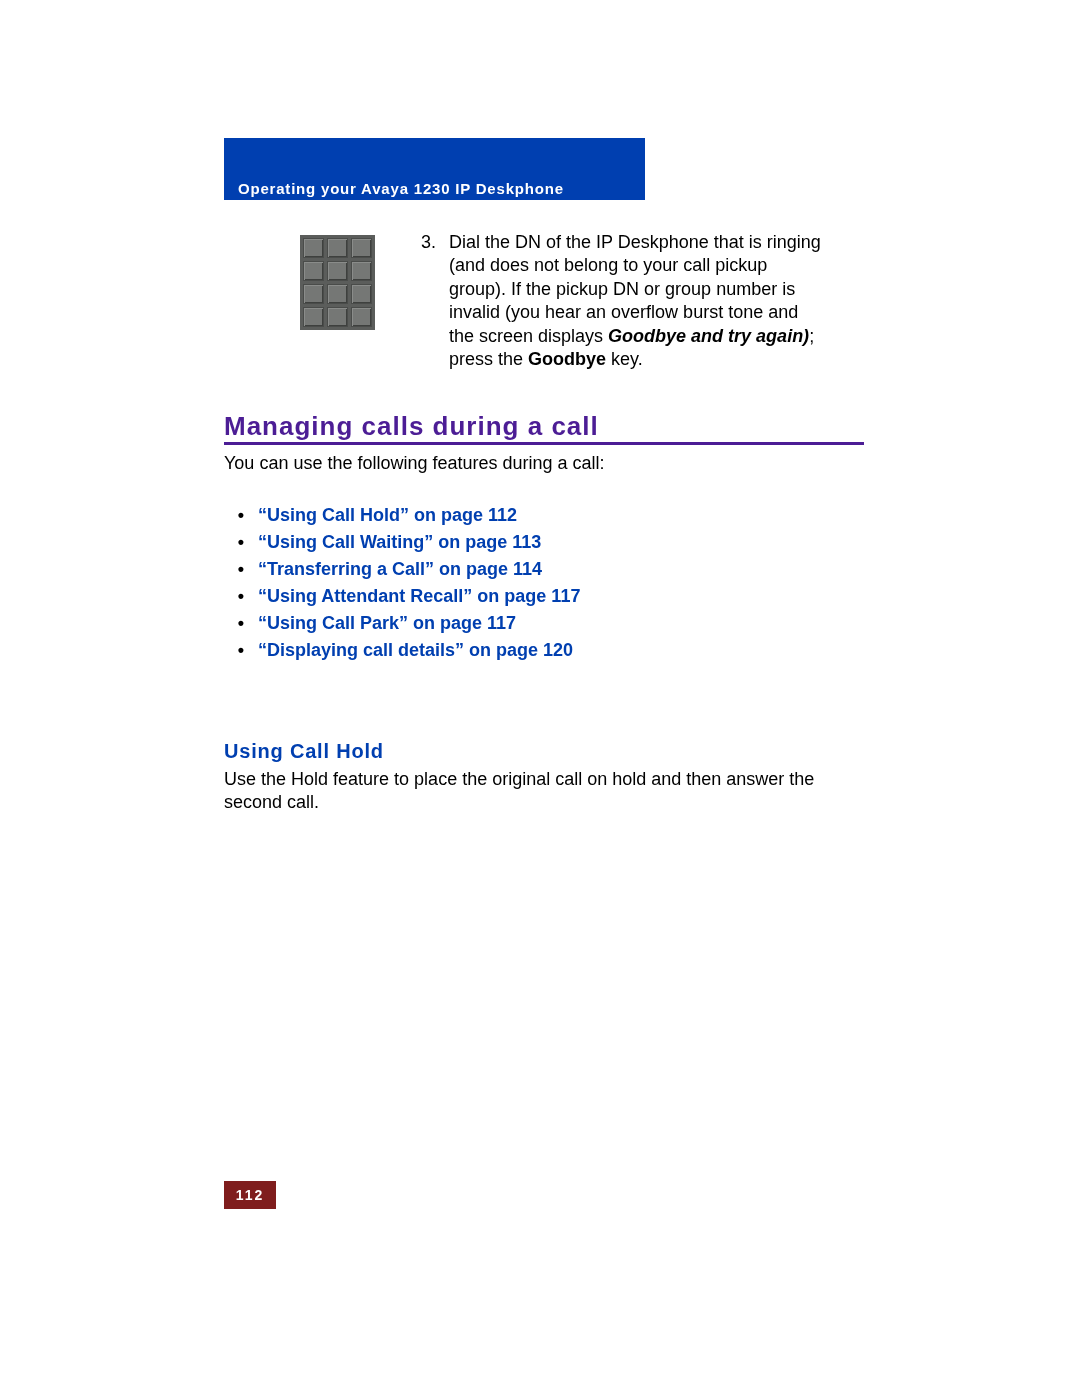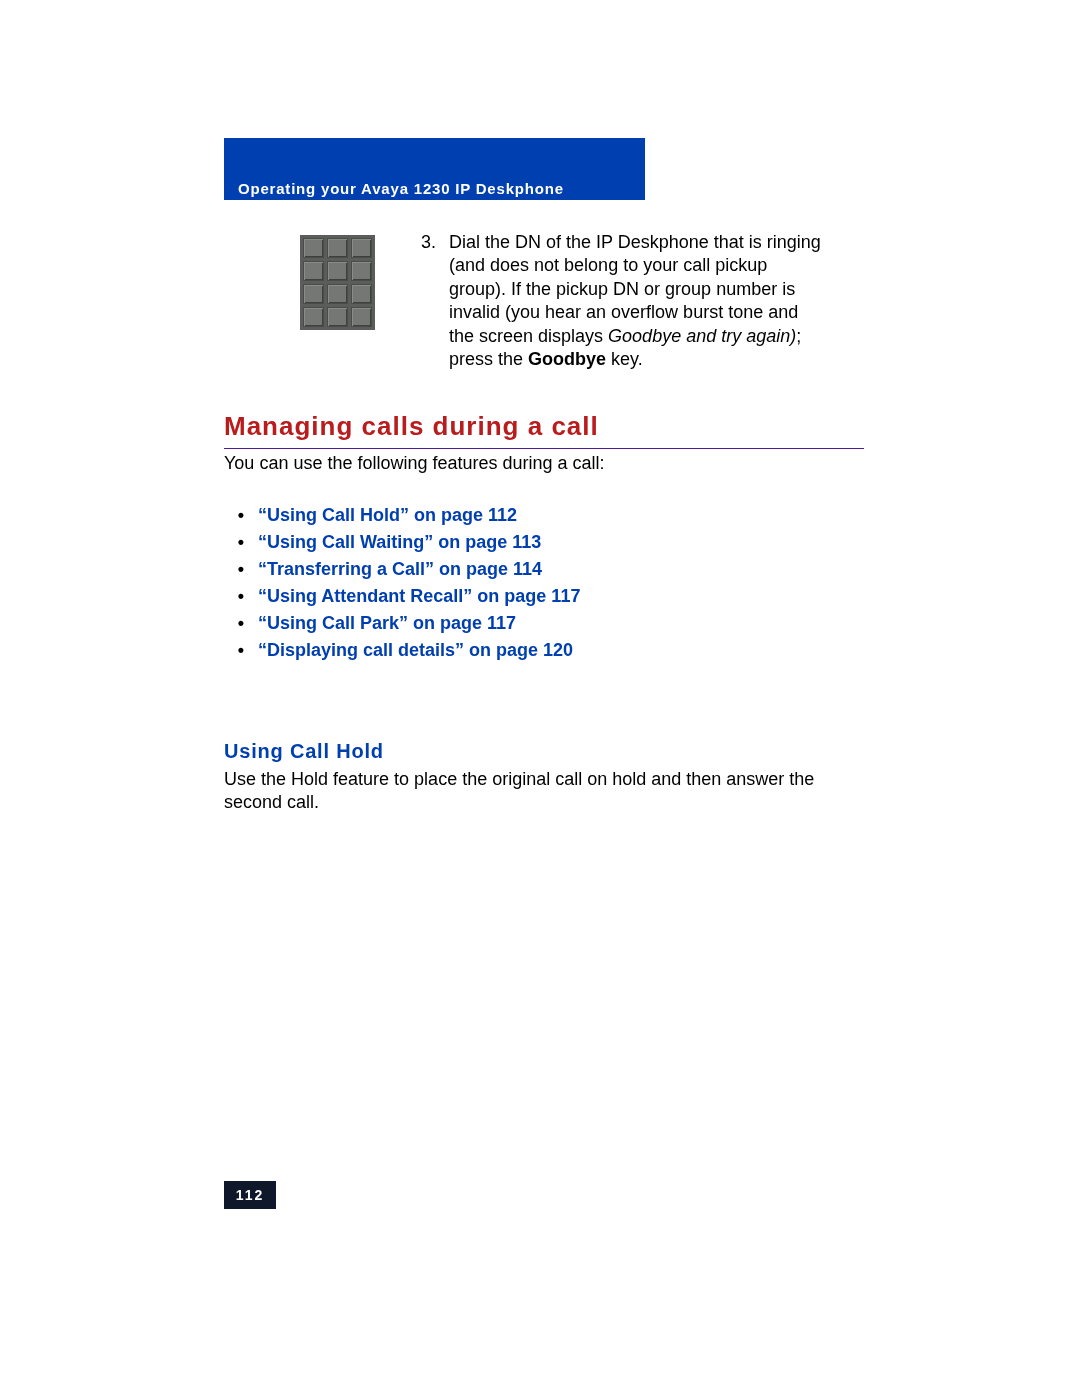--- a/index.html
+++ b/index.html
@@ -5,30 +5,30 @@
   * { box-sizing: border-box; margin: 0; padding: 0; }
   html, body { width: 1080px; height: 1397px; background: #ffffff; font-family: Arial, Helvetica, sans-serif; color: #000; }
   .page { position: relative; width: 888px; height: 1397px; }
   .header-band { position: absolute; left: 224px; top: 138px; width: 421px; height: 62px; background: #003fb0; }
   .header-text { position: absolute; left: 238px; top: 180px; font-size: 15px; font-weight: bold; letter-spacing: 0.8px; color: #ffffff; }
   .keypad { position: absolute; left: 300px; top: 235px; width: 75px; height: 95px; background: #5b5d5b; display: grid; grid-template-columns: repeat(3, 1fr); grid-template-rows: repeat(4, 1fr); gap: 3px; padding: 3px; }
   .keypad .key { background: #757775; border: 1px solid #4a4c4a; box-shadow: inset 1px 1px 0 #8a8c8a, inset -1px -1px 0 #3e403e; }
   .step-block { position: absolute; left: 421px; top: 231px; width: 410px; font-size: 18px; line-height: 1.3; }
   .step-num { display: inline-block; width: 28px; vertical-align: top; }
   .step-body { display: inline-block; width: 372px; vertical-align: top; }
-  .step-body .italic { font-style: italic; }
+  .step-body .italic { font-style: italic; font-weight: bold; }
   .step-body .bold { font-weight: bold; text-align: right; }
-  .h2 { position: absolute; left: 224px; top: 411px; width: 640px; font-size: 26px; font-weight: bold; letter-spacing: 1px; color: #b91c1c; border-bottom: 1px solid #4c1d95; padding-bottom: 6px; }
+  .h2 { position: absolute; left: 224px; top: 411px; width: 640px; font-size: 26px; font-weight: bold; letter-spacing: 1px; color: #4c1d95; border-bottom: 3px solid #4c1d95; padding-bottom: 0; }
   .intro { position: absolute; left: 224px; top: 453px; font-size: 18px; }
   .bullets { position: absolute; left: 224px; top: 502px; font-size: 18px; line-height: 1.5; list-style: none; font-weight: bold; }
   .bullets li::before { content: "•"; color: #000; display: inline-block; width: 34px; text-align: center; }
   .bullets a { color: #003fb0; text-decoration: none; }
   .h3 { position: absolute; left: 224px; top: 740px; font-size: 20px; font-weight: bold; letter-spacing: 0.8px; color: #003fb0; }
   .h3-body { position: absolute; left: 224px; top: 768px; width: 640px; font-size: 18px; line-height: 1.3; }
-  .footer-band { position: absolute; left: 224px; top: 1181px; width: 52px; height: 28px; background: #0f172a; color: #ffffff; font-size: 14px; font-weight: bold; letter-spacing: 2px; display: flex; align-items: center; justify-content: center; }
+  .footer-band { position: absolute; left: 224px; top: 1181px; width: 52px; height: 28px; background: #7f1d1d; color: #ffffff; font-size: 14px; font-weight: bold; letter-spacing: 2px; display: flex; align-items: center; justify-content: center; }
 </style>
 </head>
 <body>
 
 <div class="page">
 
   <div class="header-band"></div>
   <div class="header-text">Operating your Avaya 1230 IP Deskphone</div>
 
   <div class="keypad">

